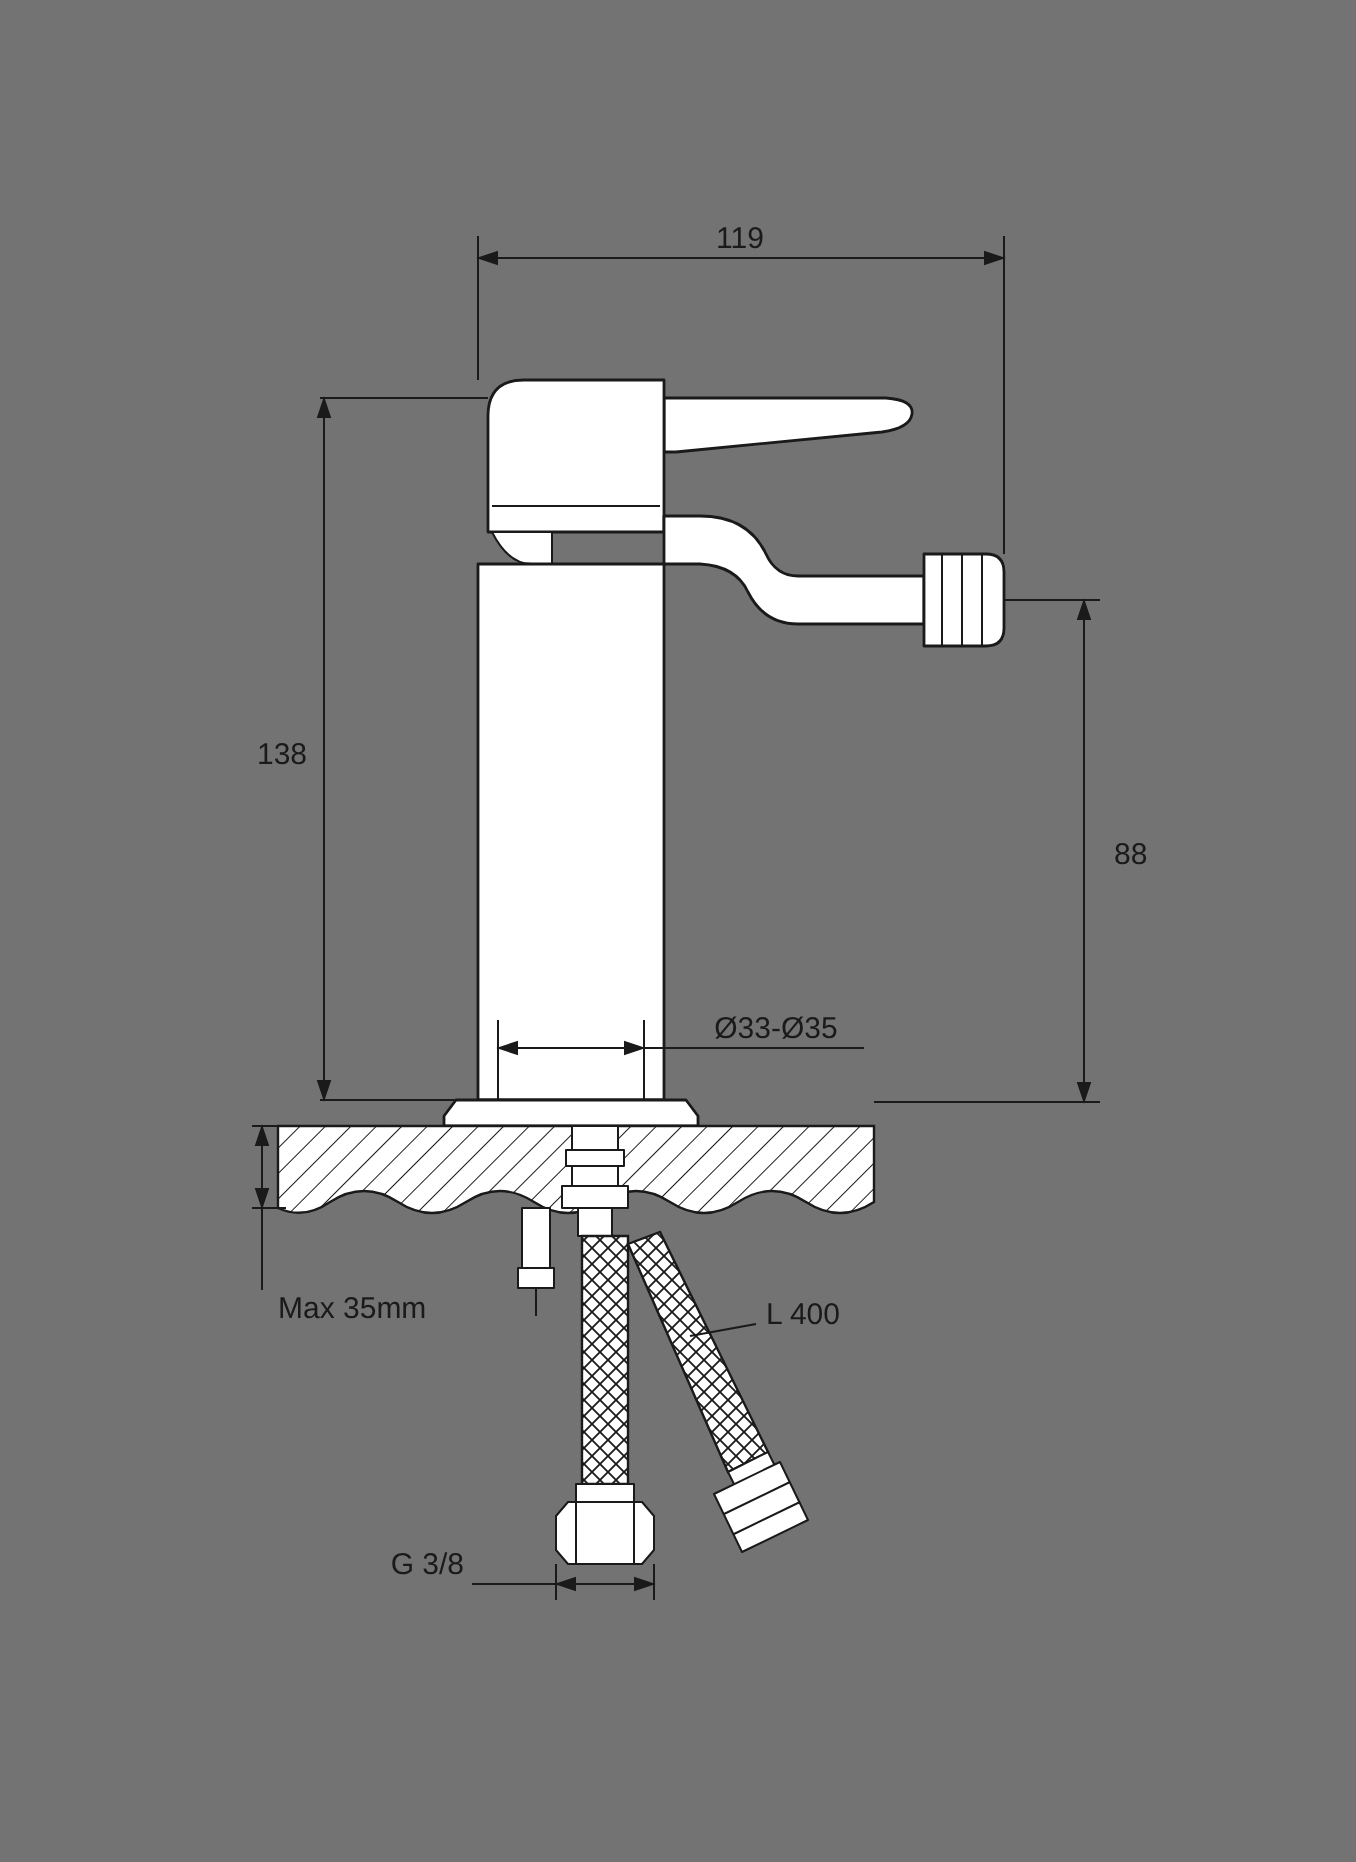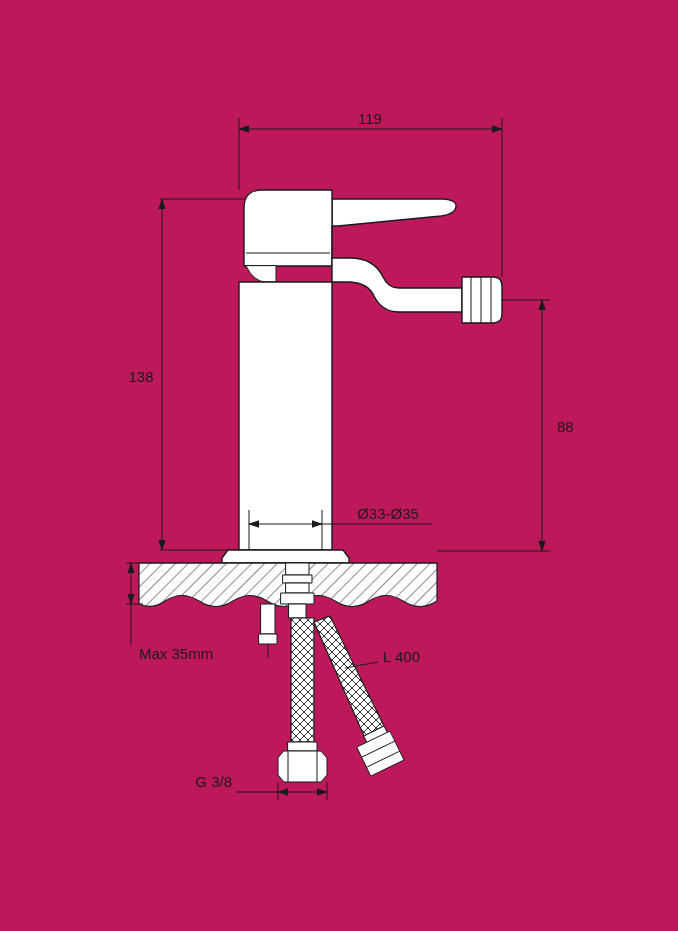--- a/index.html
+++ b/index.html
@@ -7,21 +7,21 @@
     padding: 0;
     background: #ffffff;
   }
   body {
     font-family: "Liberation Sans", sans-serif;
   }
   #stage {
     position: relative;
     width: 678px;
     height: 931px;
-    background: #be185d;
+    background: #737373;
     overflow: hidden;
   }
   #drawing {
     position: absolute;
     left: 0;
     top: 0;
     width: 678px;
     height: 931px;
   }
   .dim-label {

